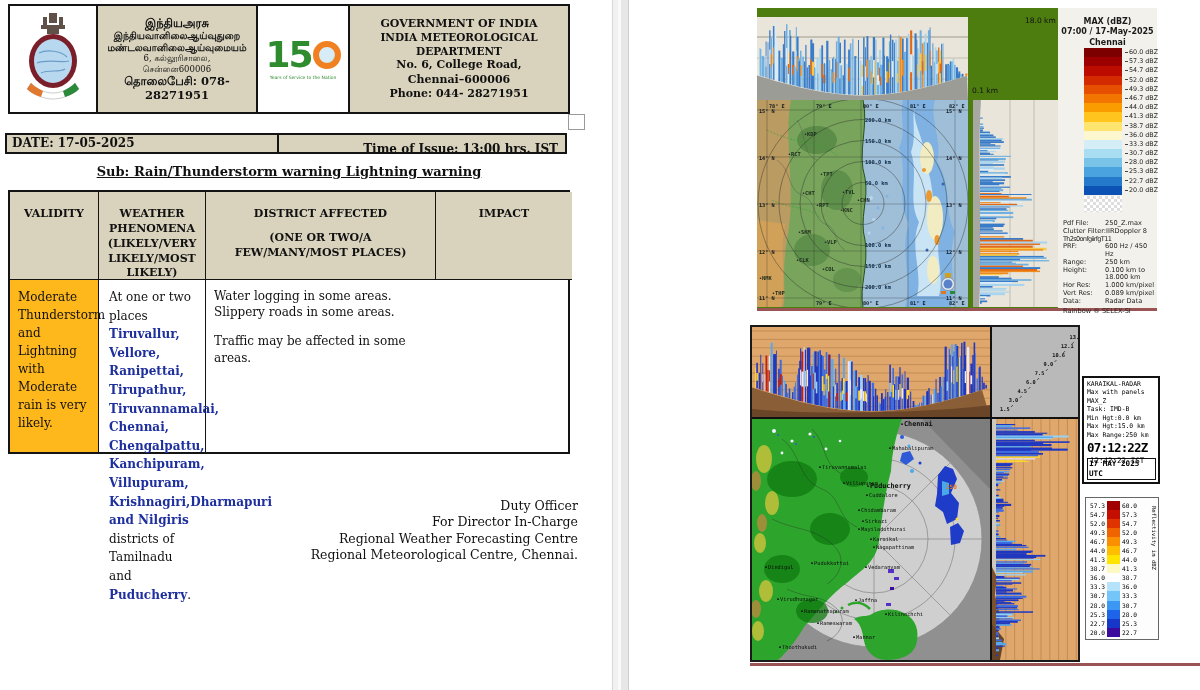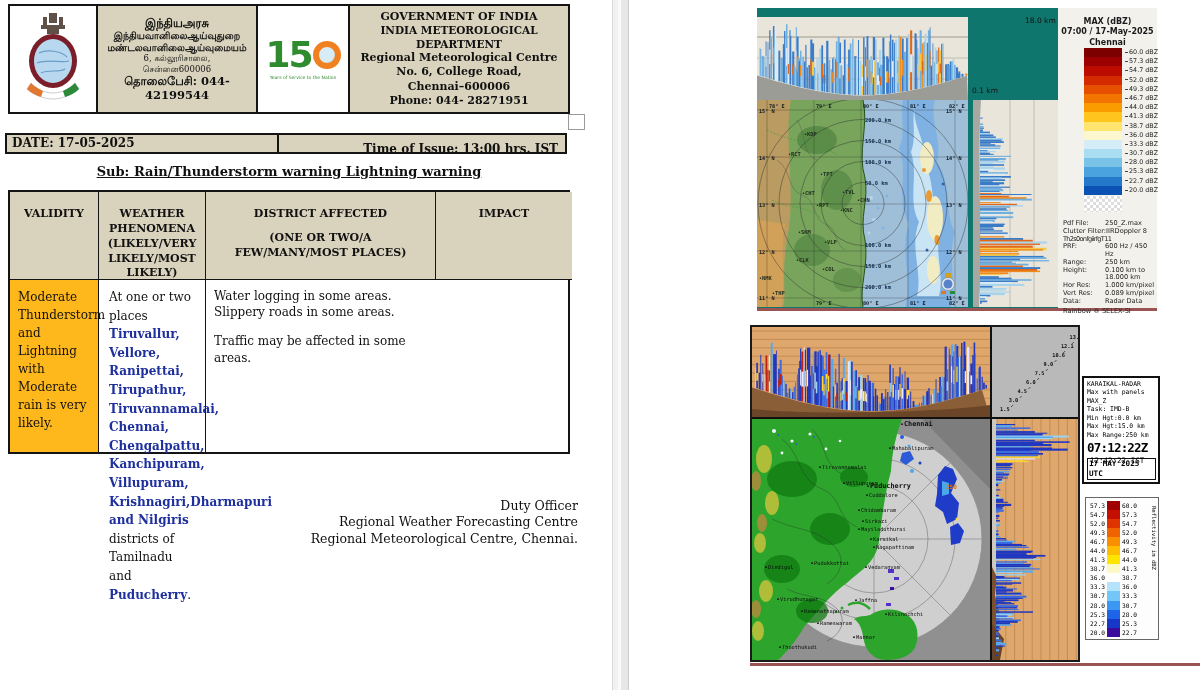--- a/index.html
+++ b/index.html
@@ -53,21 +53,21 @@
   .cell-impact{padding:8px 8px;line-height:1.35;}
   .blue{color:#1e2f9e;font-weight:bold;}
   .impact-p2{margin-top:13px;}
 
   .sig{position:absolute;left:300px;top:498px;width:278px;text-align:right;font-size:12.5px;line-height:1.3;}
 
   .divider{position:absolute;left:612px;top:0;width:22px;height:690px;
     background:linear-gradient(90deg,#d8d8d8 0 1px,#f1f1f1 1px 6px,#fafafa 6px 9px,#e7e7e7 9px 16px,#cccccc 16px 17px,#ffffff 17px);}
 
   
-  .radA{position:absolute;left:757px;top:8px;width:400px;height:303px;background:#0f766e;
+  .radA{position:absolute;left:757px;top:8px;width:400px;height:303px;background:#4d7c0f;
         border-bottom:3px solid #9b5454;font-family:"DejaVu Sans",sans-serif;}
   .radA svg{position:absolute;}
   .lblA{position:absolute;font-size:7.5px;color:#111;}
   .radA-legend{position:absolute;left:301px;top:0;width:99px;height:100%;background:#f2f1ec;}
   .legT{ text-align:center;font-weight:bold;font-size:8px;margin-top:9px;line-height:1.3;color:#1a1a1a;}
   .scaleRows{position:absolute;left:26px;top:40px;}
   .scl-row{display:flex;height:9.2px;align-items:stretch;}
   .scl-sw{width:38px;}
   .scl-lb{font-size:6.4px;color:#222;padding-left:3px;line-height:9.2px;white-space:nowrap;}
   .scl-lb::before{content:"";display:inline-block;width:3px;height:1px;background:#444;vertical-align:middle;margin-right:1px;}
@@ -119,33 +119,32 @@
         <path d="M10,78 L14,72 C18,76 22,78 26,80 L24,86 C18,84 14,82 10,78 Z" fill="#e07830"></path>
         <path d="M62,78 L58,72 C54,76 50,78 46,80 L48,86 C54,84 58,82 62,78 Z" fill="#2a8a3a"></path>
       </svg>
     </div>
     <div class="hdr-cell c-tamil">
       <div class="tam1">இந்தியஅரசு</div>
       <div class="tam2">இந்தியவானிலைஆய்வுதுறை</div>
       <div class="tam3">மண்டலவானிலைஆய்வுமையம்</div>
       <div class="tam4">6, கல்லூரிசாலை,</div>
       <div class="tam5">சென்னை600006</div>
-      <div class="tam6">தொலைபேசி: 044- 42199544</div>
+      <div class="tam6">தொலைபேசி: 078- 28271951</div>
     </div>
     <div class="hdr-cell c-150">
       <div class="logo150">
         <span class="l150-15">15</span>
         <span class="l150-0"></span>
       </div>
       <div class="l150-cap">Years of Service to the Nation</div>
     </div>
     <div class="hdr-cell c-en">
       <div class="en1">GOVERNMENT OF INDIA</div>
       <div class="en2">INDIA METEOROLOGICAL DEPARTMENT</div>
-      <div class="en3">Regional Meteorological Centre</div>
       <div class="en4">No. 6, College Road,</div>
       <div class="en5">Chennai–600006</div>
       <div class="en6">Phone:  044- 28271951</div>
     </div>
   </div>
   <div class="hdr-box"></div>
 
   <div class="date-bar">
     <div class="date-left">DATE: 17-05-2025</div>
     <div class="date-right">Time of Issue: 13:00 hrs. IST</div>
@@ -165,20 +164,21 @@
     <div class="wcell cell-phenom">Moderate Thunderstorm and Lightning with Moderate rain is very likely.</div>
     <div class="wcell cell-district"><span>At one or two places </span><span class="blue">Tiruvallur, Vellore, Ranipettai, Tirupathur, Tiruvannamalai, Chennai, Chengalpattu, Kanchipuram, Villupuram, Krishnagiri,Dharmapuri and Nilgiris</span><span> districts of Tamilnadu and </span><span class="blue">Puducherry</span><span>.</span></div>
     <div class="wcell cell-impact lastcol">
       <div>Water logging in some areas. Slippery roads in some areas.</div>
       <div class="impact-p2">Traffic may be affected in some areas.</div>
     </div>
   </div>
 
   <div class="sig">
     <div>Duty Officer</div>
+    <div>For Director In-Charge</div>
     <div>Regional Weather Forecasting Centre</div>
     <div>Regional Meteorological Centre, Chennai.</div>
   </div>
 
   <div class="divider"></div>
 
   <div class="radA">
     <svg id="svgA-top" style="left:0;top:9px" width="211" height="83" viewBox="0 0 211 83">
       <rect width="211" height="83" fill="#e9e5da"></rect>
       <line x1="0" y1="20" x2="211" y2="20" stroke="#8a8a7a" stroke-width="0.8"></line>

